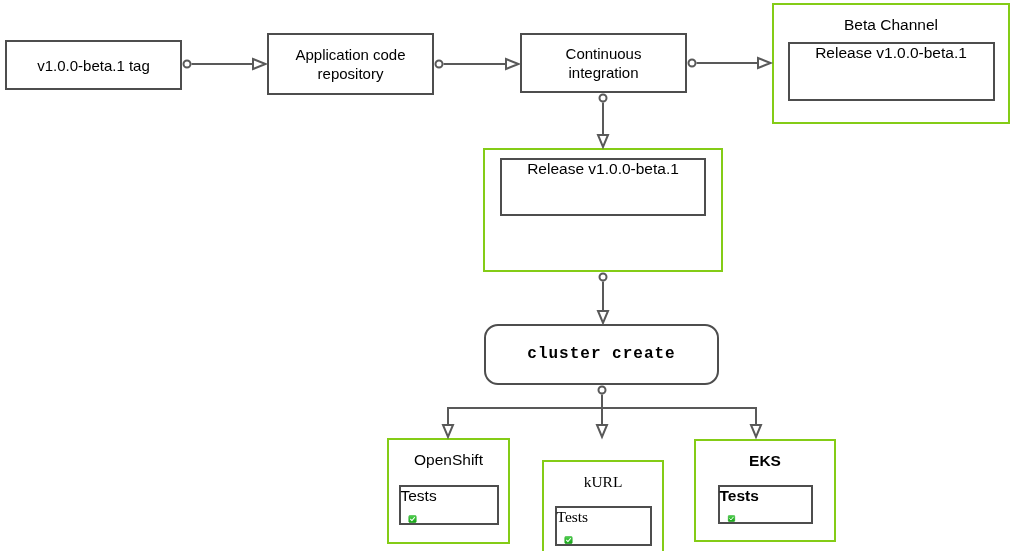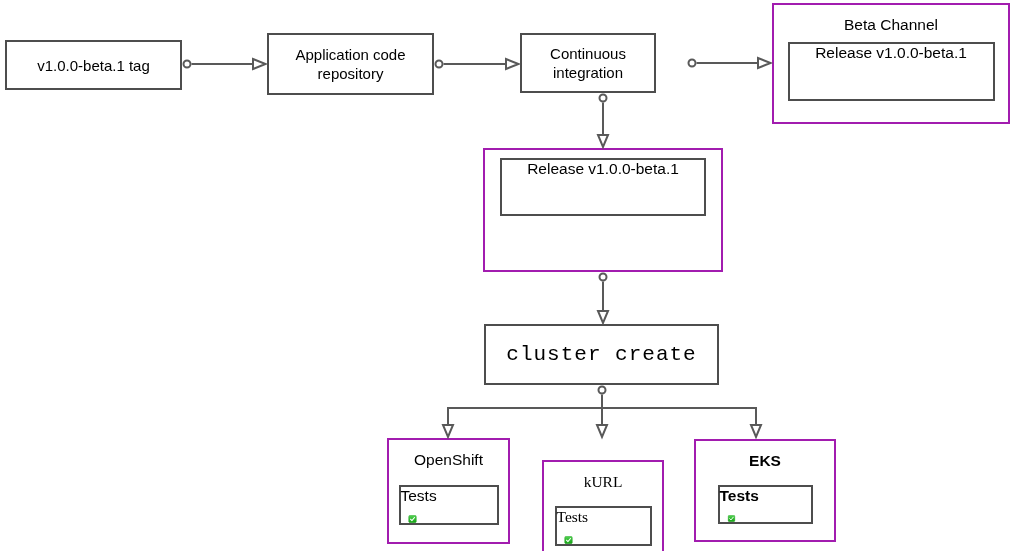--- a/index.html
+++ b/index.html
@@ -11,31 +11,31 @@
   .connectors line, .connectors path{stroke:#595959;stroke-width:2;fill:none;}
   .connectors polygon{fill:#ffffff;stroke:#595959;stroke-width:2;stroke-linejoin:miter;}
   .connectors circle{fill:#ffffff;stroke:#595959;stroke-width:2;}
   .node{
     position:absolute;border:2px solid #4d4d4d;background:#ffffff;box-sizing:border-box;
     display:flex;align-items:center;justify-content:center;text-align:center;
     font-size:15px;line-height:19px;z-index:2;
   }
   .node.wrap{padding:0 18px;}
   .container-node{
-    position:absolute;border:2px solid #a21caf;background:#ffffff;box-sizing:border-box;
+    position:absolute;border:2px solid #84cc16;background:#ffffff;box-sizing:border-box;
     display:flex;flex-direction:column;align-items:center;z-index:2;
   }
   .container-title{font-size:15.5px;line-height:19px;}
   .inner-box{
     border:2px solid #4d4d4d;background:#ffffff;box-sizing:border-box;
     display:flex;justify-content:center;font-size:15.5px;
   }
   .mono{
     font-family:"Liberation Mono","DejaVu Sans Mono",monospace;
-    font-weight:normal;font-size:21px;letter-spacing:1px;
+    font-weight:bold;font-size:16px;letter-spacing:1px;border-radius:14px;
   }
   .tests-box{gap:10px;flex-direction:column;}
   .check-icon{width:23px;height:23px;display:block;}
 </style>
 </head>
 <body>
 
 <div class="canvas">
 
   <svg class="connectors" width="1016" height="551" viewBox="0 0 1016 551">
@@ -82,21 +82,21 @@
   </svg>
 
   <div class="node" style="left:5px;top:40px;width:177px;height:50px;text-align:right;">
     <span>v1.0.0-beta.1 tag</span>
   </div>
 
   <div class="node wrap" style="left:267px;top:33px;width:167px;height:62px;">
     <span>Application code repository</span>
   </div>
 
-  <div class="node wrap" style="left:520px;top:33px;width:136px;height:60px;">
+  <div class="node wrap" style="left:520px;top:33px;width:167px;height:60px;">
     <span>Continuous integration</span>
   </div>
 
   <div class="container-node" style="left:772px;top:3px;width:238px;height:121px;">
     <div class="container-title" style="margin-top:10px;">Beta Channel</div>
     <div class="inner-box" style="width:207px;height:59px;margin-top:8px;">
       <span>Release v1.0.0-beta.1</span>
     </div>
   </div>
 

